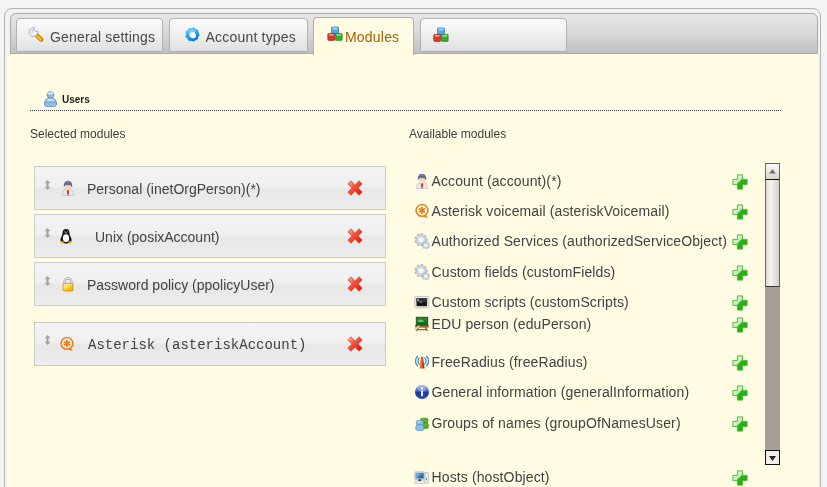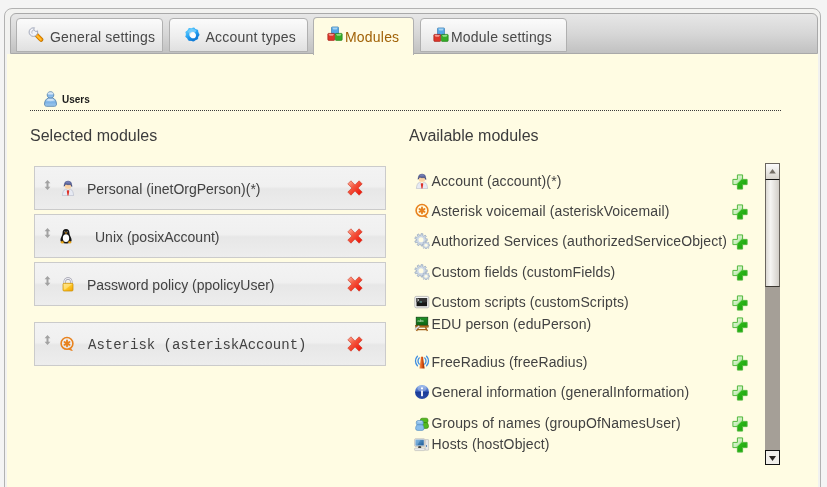--- a/index.html
+++ b/index.html
@@ -6,21 +6,21 @@
 body{width:827px;height:487px;background:#f4f4f4;font-family:"Liberation Sans",sans-serif;position:relative;overflow:hidden;}
 .abs{position:absolute;}
 #frame{position:absolute;left:4px;top:8px;width:815px;height:500px;border:1px solid #b2b2b2;border-radius:8px;background:#f2f2f0;}
 #panel{position:absolute;left:7px;top:54px;width:811px;height:454px;background:#fffce3;}
 #tabbar{position:absolute;left:10px;top:13px;width:806px;height:39px;border:1px solid #a9a9a9;border-radius:6px 6px 0 0;background:linear-gradient(180deg,#e7e7e7 0%,#d7d7d7 50%,#c1c1c1 100%);}
 .tab{position:absolute;top:18px;height:32px;border:1px solid #b0b0b0;border-radius:4px 4px 0 0;background:linear-gradient(180deg,#fbfbfb 0%,#eeeeee 55%,#e0e0e0 100%);text-align:right;}
 .tab .ticon{position:absolute;top:8px;}
 .tab .tlabel{position:absolute;top:10px;font-size:14px;color:#484848;white-space:nowrap;letter-spacing:0.2px;}
 #tab3{top:17px;height:37px;background:#fffce3;border-bottom:none;z-index:3;}
 #tab3 .tlabel{top:11px;color:#a16207;}
-.hlabel{position:absolute;font-size:16px;color:#3c3c3c;}
+.hlabel{position:absolute;font-size:12px;color:#3c3c3c;}
 .box{position:absolute;left:34px;width:342px;height:42px;border:1px solid #cbcbcb;background:linear-gradient(180deg,#f3f3f3 0%,#f0f0f0 46%,#e7e7e7 52%,#ededed 100%);padding-left:8px;}
 .box .btext{position:absolute;top:14px;font-size:14px;color:#424242;white-space:nowrap;}
 .box .bicon{position:absolute;left:25px;top:13px;}
 .box .bhandle{position:absolute;left:9px;top:9px;}
 .box .bdel{position:absolute;left:311.5px;top:13px;}
 .arow{position:absolute;left:408.5px;width:372px;height:16px;}
 .arow .aicon{position:absolute;left:5px;top:0;}
 .arow .atext{position:absolute;left:23px;top:0;font-size:14px;line-height:16px;color:#424242;white-space:nowrap;letter-spacing:0.12px;}
 .arow .aplus{position:absolute;left:323px;top:1px;}
 </style>
@@ -78,21 +78,20 @@
 </div>
 <div class="tab" id="tab4" style="left:419.5px;width:145px;">
   <span class="ticon" style="left:12px;"><svg width="16" height="16" viewBox="0 0 16 16">
         <rect x="4.5" y="0.9" width="7" height="7.1" rx="0.8" fill="#53a7e6" stroke="#2b6fa8" stroke-width="0.6"></rect>
         <path d="M5.2,1.6 h5.6 l-1.1,1.8 h-3.4 Z" fill="#a6d2f2"></path>
         <rect x="0.8" y="7.4" width="6.9" height="7" rx="0.8" fill="#dd372a" stroke="#9c1a10" stroke-width="0.6"></rect>
         <path d="M1.5,8.1 h5.5 l-1.1,1.7 h-3.3 Z" fill="#f09a90"></path>
         <rect x="8.3" y="7.4" width="6.9" height="7" rx="0.8" fill="#35ad28" stroke="#1c7a14" stroke-width="0.6"></rect>
         <path d="M9,8.1 h5.5 l-1.1,1.7 h-3.3 Z" fill="#90dc86"></path>
       </svg></span>
-  <span class="tlabel" style="left:30.5px;">Module settings</span>
 </div>
 <span class="abs" style="left:44px;top:91px;"><svg width="13" height="16" viewBox="0 0 13 16">
       <defs>
         <linearGradient id="ub" x1="0" y1="0" x2="0" y2="1">
           <stop offset="0" stop-color="#d2e8fa"></stop>
           <stop offset="0.55" stop-color="#84b6e8"></stop>
           <stop offset="1" stop-color="#9cc8ee"></stop>
         </linearGradient>
         <linearGradient id="ub2" x1="0" y1="0" x2="0" y2="1">
           <stop offset="0" stop-color="#c2def6"></stop>
@@ -427,21 +426,21 @@
           <linearGradient id="gp" x1="0" y1="0" x2="1" y2="1">
             <stop offset="0" stop-color="#eefae8"></stop>
             <stop offset="0.42" stop-color="#c6ecb8"></stop>
             <stop offset="0.5" stop-color="#2cb618"></stop>
             <stop offset="1" stop-color="#16a00a"></stop>
           </linearGradient>
         </defs>
         <path d="M5.4,0.9 H10.6 V5.4 H15.1 V10.6 H10.6 V15.1 H5.4 V10.6 H0.9 V5.4 H5.4 Z" fill="url(#gp)" stroke="#52b93e" stroke-width="1"></path>
       </svg></span>
   </div>
-<div class="arow" style="top:436px;">
+<div class="arow" style="top:469px;">
     <span class="aicon"><svg width="16" height="16" viewBox="0 0 16 16">
         <defs>
           <linearGradient id="sc" x1="0" y1="0" x2="1" y2="1">
             <stop offset="0" stop-color="#6aa7d8"></stop>
             <stop offset="1" stop-color="#1c5a96"></stop>
           </linearGradient>
         </defs>
         <rect x="11" y="3.6" width="3.6" height="10.6" rx="0.5" fill="#e8e8e8" stroke="#a8a8a8" stroke-width="0.5"></rect>
         <rect x="12" y="9" width="0.8" height="2" fill="#3c76b0"></rect>
         <rect x="0.7" y="2.8" width="10" height="7.6" rx="0.7" fill="#f0f0f0" stroke="#a8a8a8" stroke-width="0.6"></rect>

